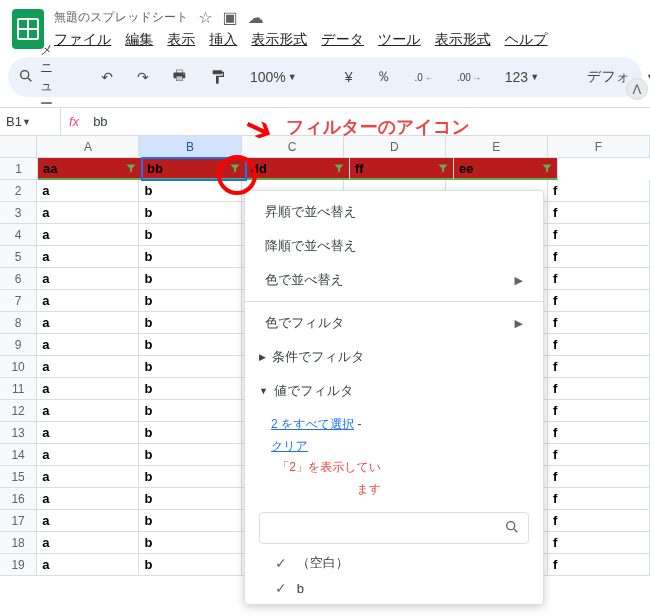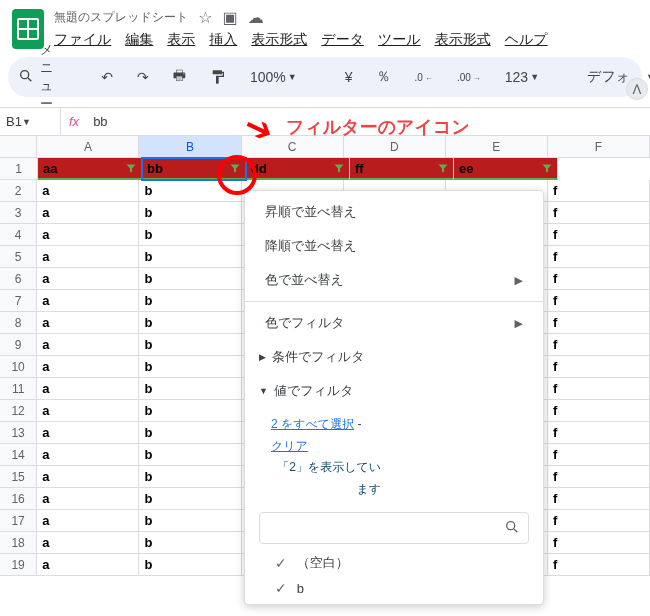--- a/index.html
+++ b/index.html
@@ -43,21 +43,21 @@
   .filter-ic svg { fill:#6aa84f; }
   
   .popup { position:absolute; left:244px; top:190px; width:300px; background:#fff; border:1px solid #dadce0; box-shadow:0 2px 10px rgba(0,0,0,.2); border-radius:4px; z-index:10; padding:4px 0; font-size:13px; color:#3c4043;}
   .p-item { padding:8px 20px; display:flex; align-items:center; justify-content:space-between; cursor:pointer;}
   .p-sub { font-size:11px; color:#5f6368;}
   .p-div { height:1px; background:#dadce0; margin:4px 0; }
   .p-collapse { padding:8px 14px; display:flex; align-items:center; gap:6px; cursor:pointer;}
   .tri { font-size:9px; }
   .p-links { padding:6px 14px 6px 26px; display:flex; justify-content:space-between; font-size:12px; line-height:1.8;flex-direction:column;}
   .p-links a { color:#1a73e8; text-decoration:underline; cursor:pointer;}
-  .p-status { color:#0c4a6e; font-size:12px; text-align:right; width:110px;}
+  .p-status { color:#ef4444; font-size:12px; text-align:right; width:110px;}
   .p-search { margin:6px 14px; border:1px solid #dadce0; border-radius:4px; height:32px; display:flex; align-items:center; padding:0 8px; justify-content:flex-end;}
   .p-check { padding:4px 14px 4px 30px; display:flex; align-items:center; gap:10px; color:#3c4043; cursor:pointer;}
   .chk { color:#5f6368; font-size:14px;}
   
   .annot-arrow { position:absolute; left:245px; top:108px; font-size:34px; color:#ff0000; transform:rotate(25deg); z-index:20; pointer-events:none;}
   .annot-text { position:absolute; left:286px; top:115px; font-size:18px; color:#ef4444; font-weight:bold; z-index:20; pointer-events:none; white-space:nowrap;}
   .annot-circle { position:absolute; left:217px; top:155px; width:40px; height:40px; border:4px solid #ff0000; border-radius:50%; z-index:20; pointer-events:none;}
   .take-back { position:absolute; right:2px; top:78px; width:22px; height:22px; border:1px solid #dadce0; background:#e8eaed; border-radius:50%; display:flex; align-items:center; justify-content:center; color:#5f6368;}
 </style>
 </head>

